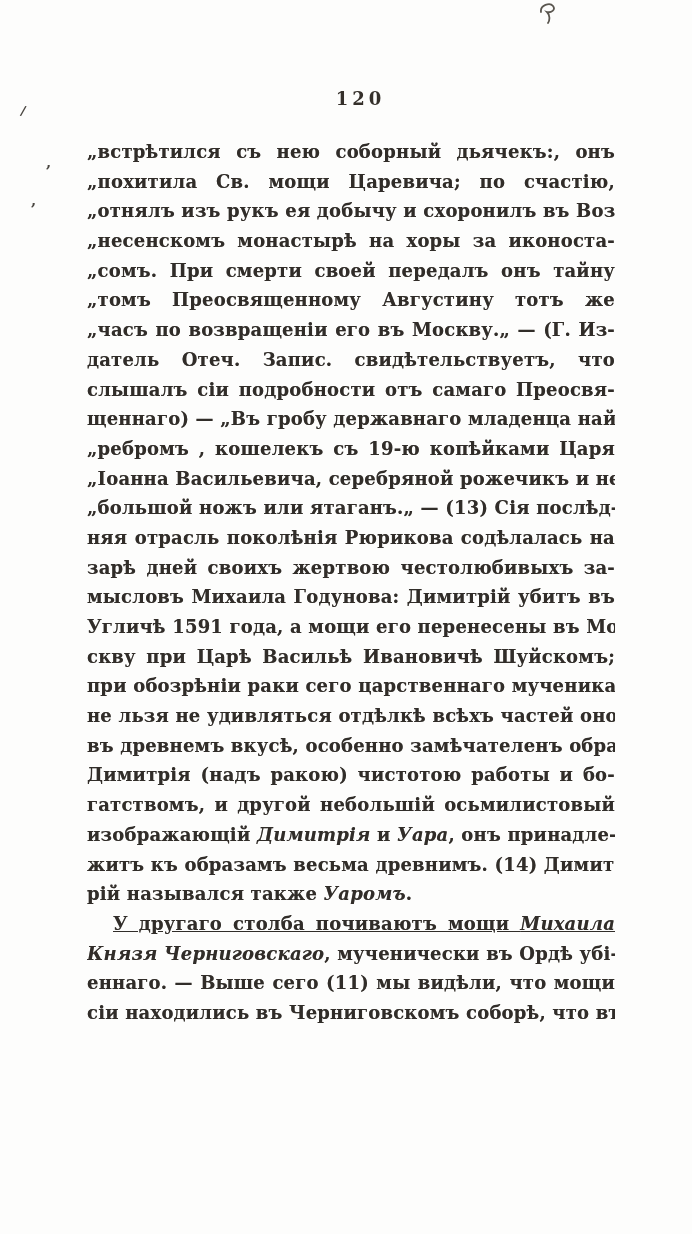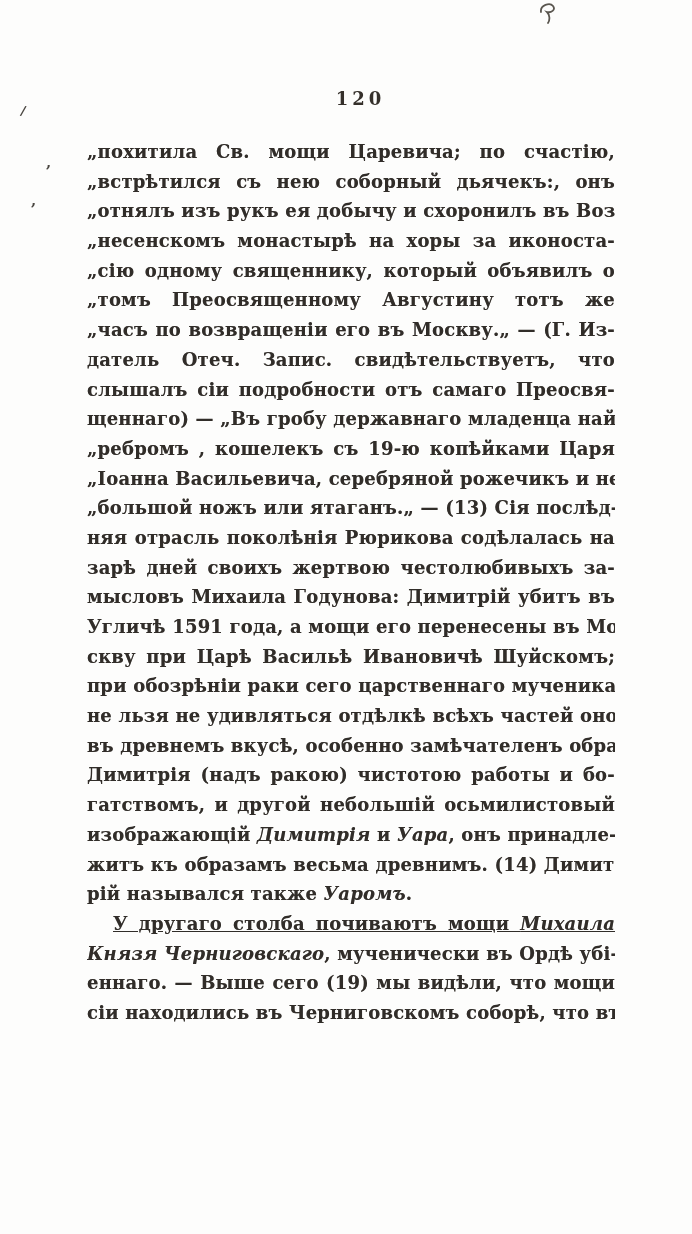--- a/index.html
+++ b/index.html
@@ -61,25 +61,25 @@
 
 <div class="page">
 
   <svg class="squiggle" viewBox="0 0 24 28" xmlns="http://www.w3.org/2000/svg">
     <path d="M3,10 C2,3 12,0 15,4 C18,8 13,11 9,10 C12,13 12,18 10,21" fill="none" stroke="#5a564f" stroke-width="1.8" stroke-linecap="round"></path>
   </svg>
 
   <div class="pagenum">120</div>
 
   <div class="text-block">
+      <div class="line"><span>„встрѣтился съ нею соборный дьячекъ:, онъ</span></div>
       <div class="line"><span>„похитила Св. мощи Царевича; по счастію,</span></div>
-      <div class="line"><span>„встрѣтился съ нею соборный дьячекъ:, онъ</span></div>
       <div class="line"><span>„отнялъ изъ рукъ ея добычу и схоронилъ въ Воз-</span></div>
       <div class="line"><span>„несенскомъ монастырѣ на хоры за иконоста-</span></div>
-      <div class="line"><span>„сію одному священнику, который объявилъ о</span></div>
+      <div class="line"><span>„сомъ. При смерти своей передалъ онъ тайну</span></div>
       <div class="line"><span>„томъ Преосвященному Августину тотъ же</span></div>
       <div class="line"><span>„часъ по возвращеніи его въ Москву.„ — (Г. Из-</span></div>
       <div class="line"><span>датель Отеч. Запис. свидѣтельствуетъ, что</span></div>
       <div class="line"><span>слышалъ сіи подробности отъ самаго Преосвя-</span></div>
       <div class="line"><span>щеннаго) — „Въ гробу державнаго младенца най-</span></div>
       <div class="line"><span>„ребромъ , кошелекъ съ 19-ю копѣйками Царя</span></div>
       <div class="line"><span>„Іоанна Васильевича, серебряной рожечикъ и не-</span></div>
       <div class="line"><span>„большой ножъ или ятаганъ.„ — (13) Сія послѣд-</span></div>
       <div class="line"><span>няя отрасль поколѣнія Рюрикова содѣлалась на</span></div>
       <div class="line"><span>зарѣ дней своихъ жертвою честолюбивыхъ за-</span></div>
@@ -89,20 +89,20 @@
       <div class="line"><span>при обозрѣніи раки сего царственнаго мученика</span></div>
       <div class="line"><span>не льзя не удивляться отдѣлкѣ всѣхъ частей оной</span></div>
       <div class="line"><span>въ древнемъ вкусѣ, особенно замѣчателенъ образъ,</span></div>
       <div class="line"><span>Димитрія (надъ ракою) чистотою работы и бо-</span></div>
       <div class="line"><span>гатствомъ, и другой небольшій осьмилистовый</span></div>
       <div class="line"><span>изображающій </span><span class="it">Димитрія</span><span> и </span><span class="it">Уара</span><span>, онъ принадле-</span></div>
       <div class="line"><span>житъ къ образамъ весьма древнимъ. (14) Димит-</span></div>
       <div class="line noj"><span>рій назывался также </span><span class="it">Уаромъ</span><span>.</span></div>
       <div class="line indent"><span>У другаго столба почиваютъ мощи </span><span class="it">Михаила</span></div>
       <div class="line"><span class="it">Князя Черниговскаго</span><span>, мученически въ Ордѣ убі-</span></div>
-      <div class="line"><span>еннаго. — Выше сего (19) мы видѣли, что мощи</span></div>
+      <div class="line"><span>еннаго. — Выше сего (11) мы видѣли, что мощи</span></div>
       <div class="line"><span>сіи находились въ Черниговскомъ соборѣ, что въ</span></div>
     </div>
 
 <span class="ink-mark" style="left: 21px; top: 104px; font-size: 13px; transform: rotate(12deg);">/</span>
     <span class="ink-mark" style="left: 46px; top: 155px; font-size: 15px;">,</span>
     <span class="ink-mark" style="left: 31px; top: 193px; font-size: 15px;">,</span>
   </div>
 
 </body></html>

